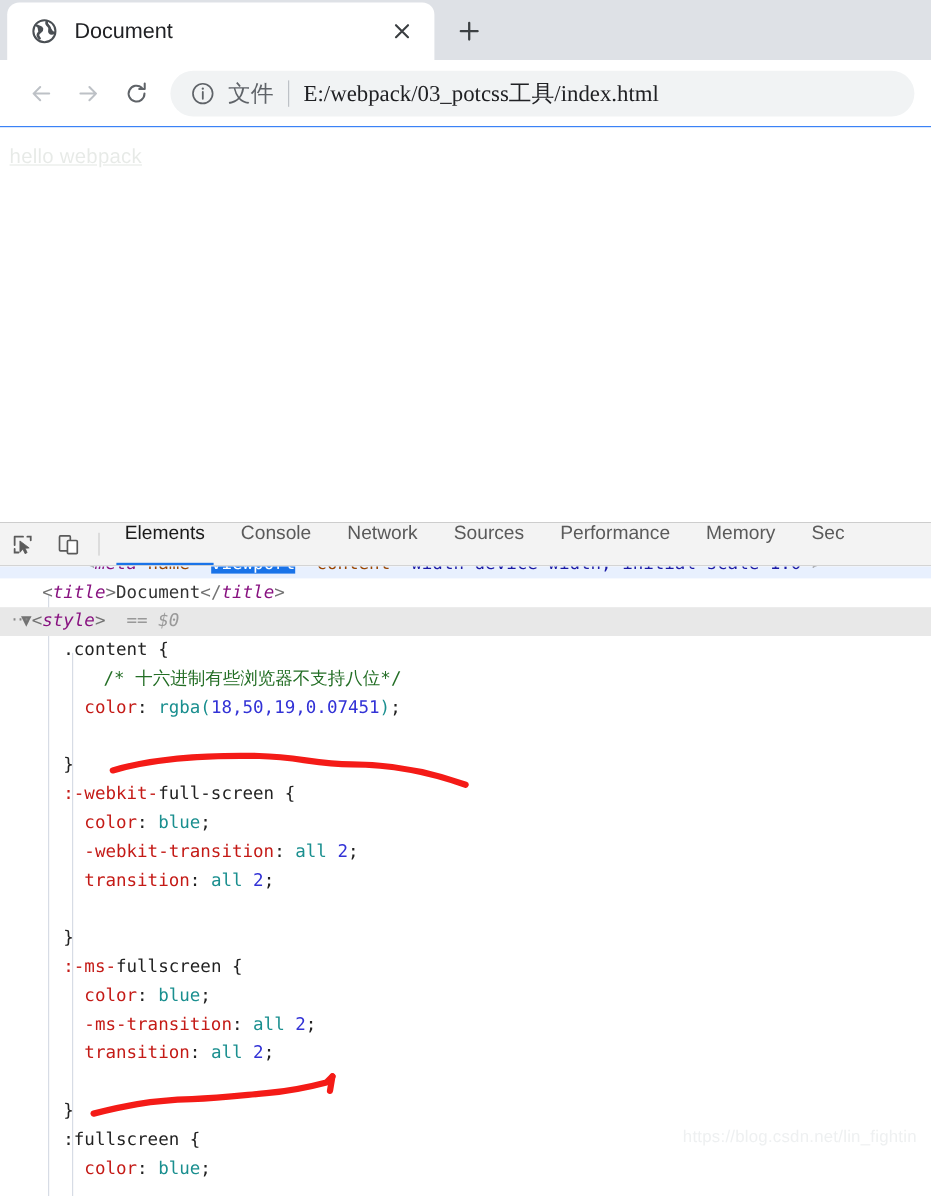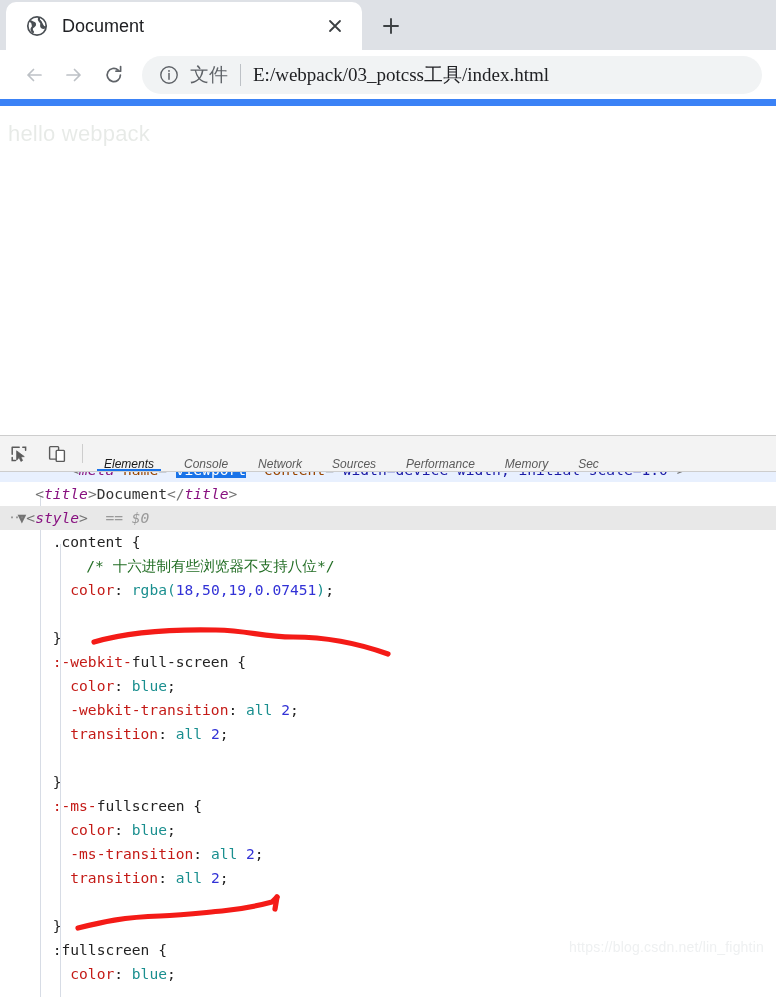--- a/index.html
+++ b/index.html
@@ -49,21 +49,21 @@
     margin-left: 6px; margin-bottom: 4px;
     border-radius: 8px;
   }
 
   
   .toolbar {
     position:absolute; top:50px; left:0; width:776px; height:56px;
     background:#ffffff;
     display:flex; align-items:center;
     padding: 0 14px;
-    border-bottom: 7px solid #3b82f6;
+    border-bottom: 1px solid #3b82f6;
   }
   .navbtn {
     width: 40px; height:40px; flex:0 0 40px;
     display:flex; align-items:center; justify-content:center;
     border-radius:50%;
   }
   .omnibox {
     flex: 1 1 auto; height: 38px;
     background: #f1f3f4;
     border-radius: 19px;
@@ -80,24 +80,25 @@
   .omni-url { font-size:19px; color:#202124; white-space:nowrap;
               font-family:Liberation Serif, serif; }
 
   
   .viewport {
     position:absolute; top:107px; left:0; width:776px; height:328px;
     background:#ffffff; overflow:hidden;
   }
   .page-text {
     position:absolute; top:14px; left:8px;
-    font-size:22px;
+    font-size:17px;
     color: rgba(18,50,19,0.10);
     font-family:"Liberation Sans", sans-serif;
     letter-spacing: 0.2px;
+    text-decoration: underline;
   }
 
   
   .devtools {
     position:absolute; top:435px; left:0; width:776px; height:562px;
     background:#ffffff;
     border-top: 1px solid #cdcdcd;
   }
   .dt-toolbar {
     position:relative;
@@ -106,26 +107,25 @@
     border-bottom:1px solid #cdcdcd;
     display:flex; align-items:stretch;
   }
   .dt-icbtn {
     width:38px; flex:0 0 38px;
     display:flex; align-items:center; justify-content:center;
   }
   .dt-divider { width:1px; background:#cdcdcd; margin:8px 6px; flex:0 0 1px; }
   .dt-tabs { display:flex; align-items:stretch; flex:1 1 auto; overflow:hidden; }
   .dt-tab {
-    display:flex; align-items:flex-end; padding: 0 15px;
-    font-size:12px; color:#5a5a5a;
+    display:flex; align-items:flex-start; padding: 0 15px;
+    font-size:16px; color:#5a5a5a;
     font-family:"Liberation Sans", sans-serif;
     white-space:nowrap;
     position:relative;
-    font-style:italic;
   }
   .dt-tab.active { color:#1a1a1a; }
   .dt-tab.active::after {
     content:""; position:absolute; left:8px; right:8px; bottom:0;
     height:2px; background:#1a73e8;
   }
 
   
   .dt-code {
     position:relative;

